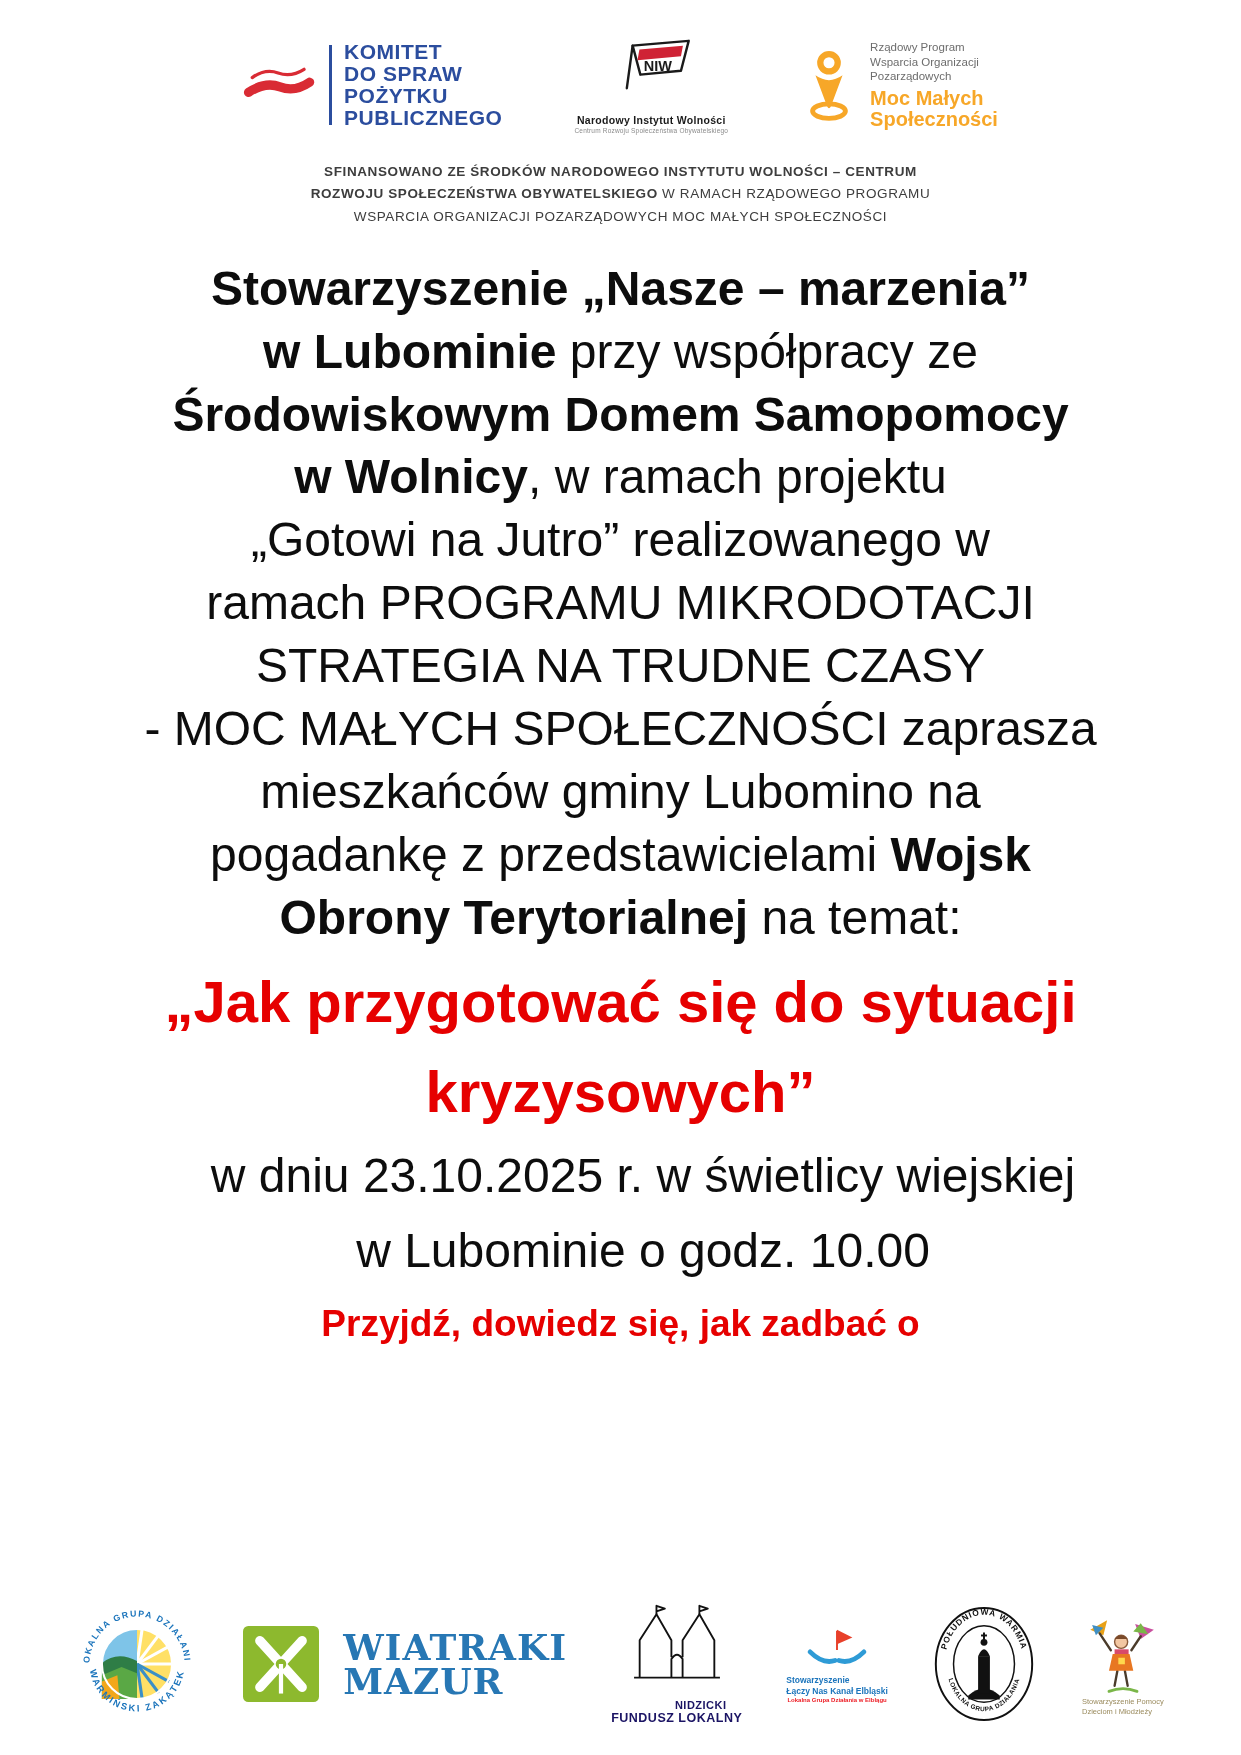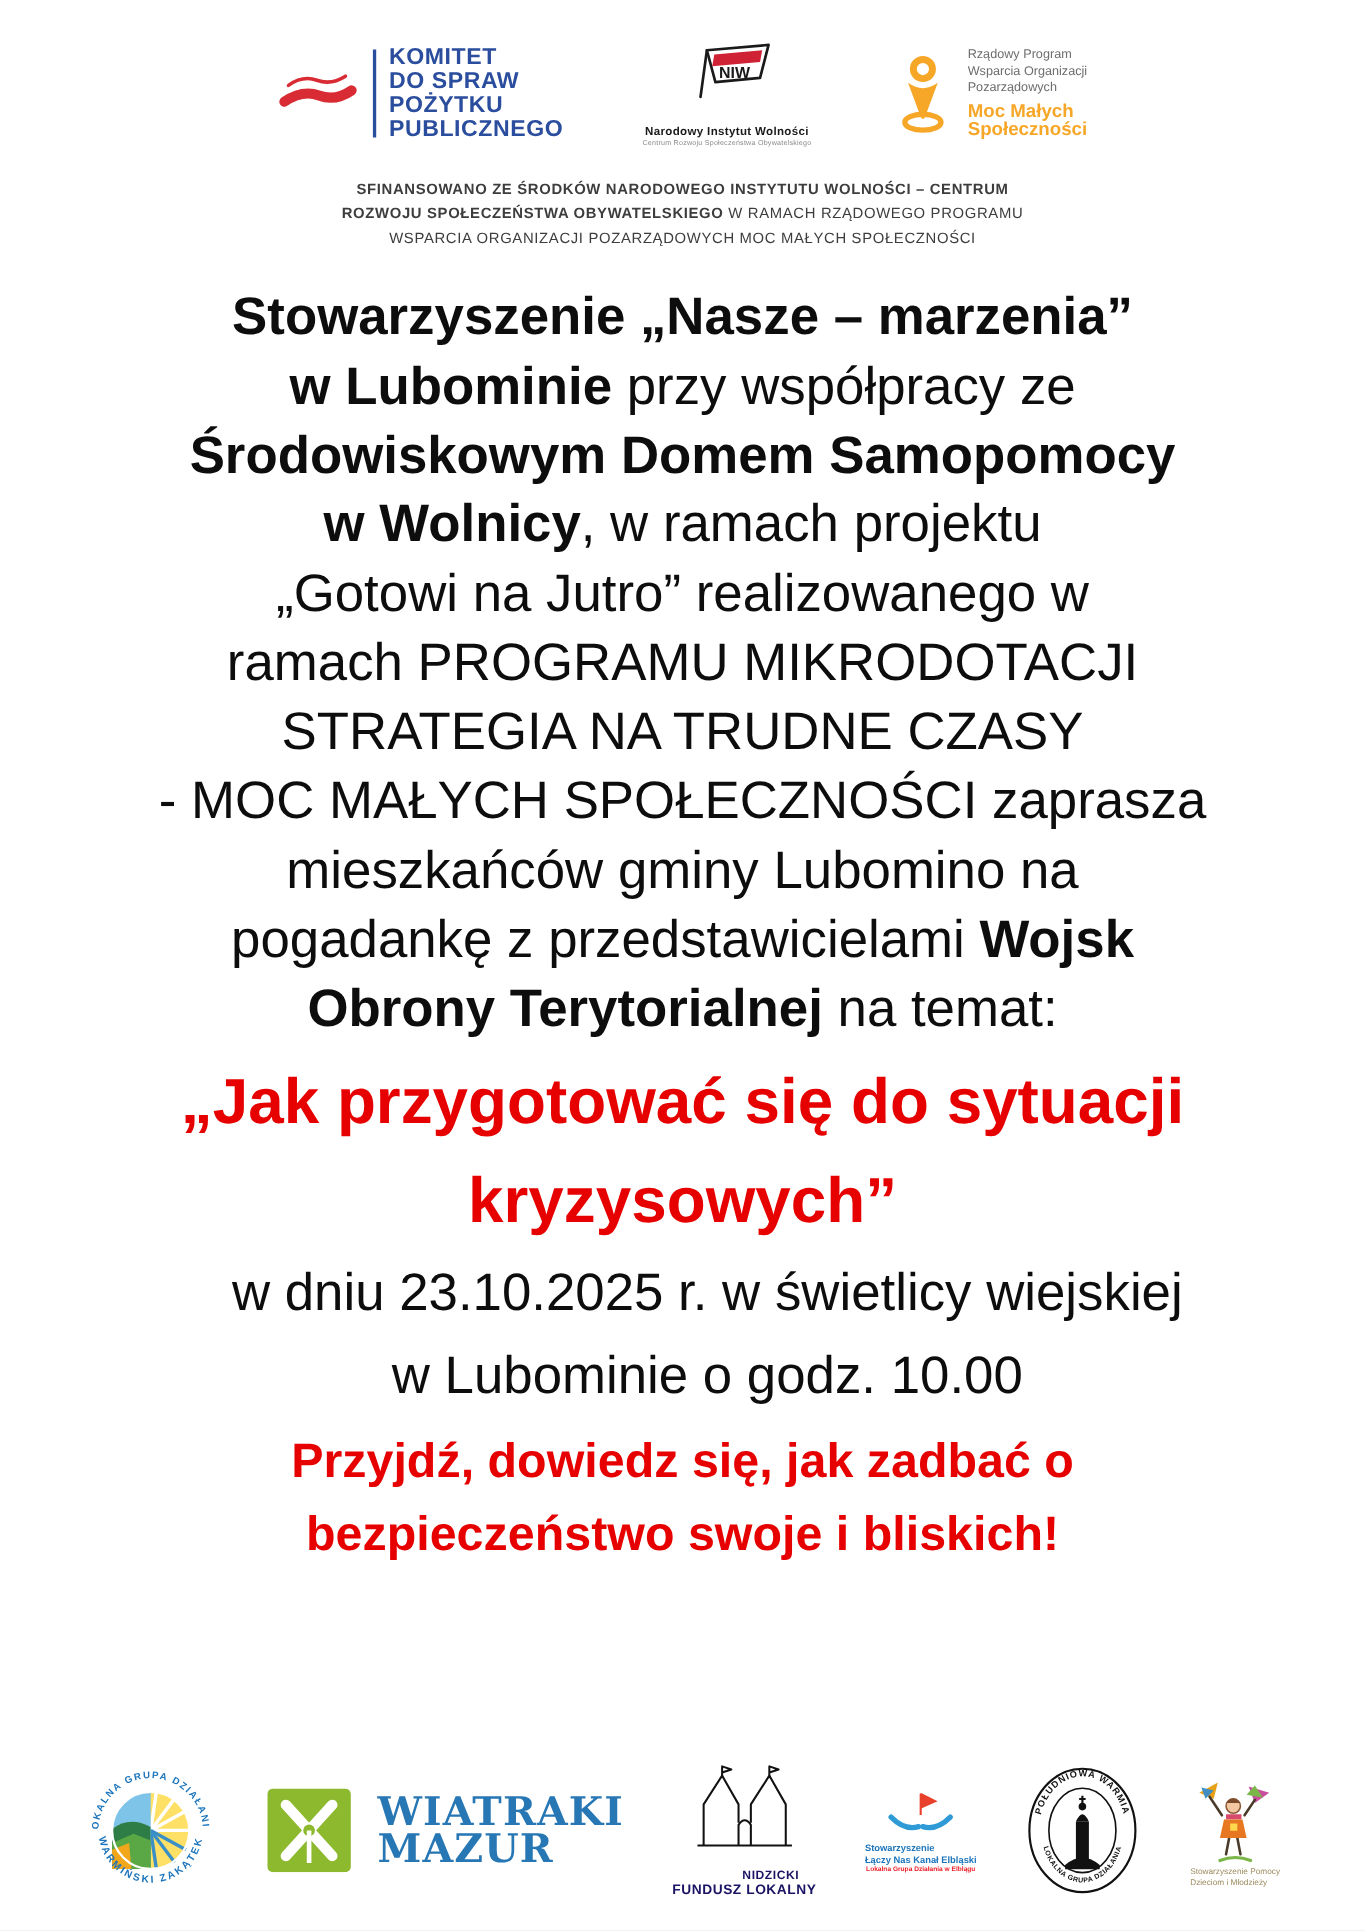--- a/index.html
+++ b/index.html
@@ -16,34 +16,34 @@
   .komitet{display:flex;align-items:center;gap:12px;}
   .komitet .divider{width:3px;height:80px;background:#2b4d9e;}
   .komitet .ktext{color:#2b4d9e;font-size:21px;line-height:1.04;letter-spacing:.5px;}
   .komitet .ktext .w1,.komitet .ktext .w2{font-weight:700;}
   .komitet .ktext .w3,.komitet .ktext .w4{font-weight:800;}
   .niw{display:flex;flex-direction:column;align-items:center;}
   .niw .nname{font-size:10.5px;font-weight:700;color:#1a1a1a;margin-top:20px;letter-spacing:.3px;}
   .niw .nsub{font-size:6.5px;color:#8a8a8a;margin-top:1px;letter-spacing:.2px;}
   .moc{display:flex;align-items:center;gap:12px;}
   .moc .mprog{font-size:11.5px;color:#6d6d6d;line-height:1.3;}
-  .moc .mname{font-size:17px;color:#f7a728;font-weight:700;line-height:1.05;margin-top:4px;}
+  .moc .mname{font-size:20px;color:#f7a728;font-weight:700;line-height:1.05;margin-top:4px;}
 
   
   .funding{
     margin:26px auto 0;width:760px;text-align:center;
     font-size:13.5px;color:#3d3d3d;letter-spacing:.6px;line-height:1.65;
   }
 
   
   .main-text{margin-top:30px;text-align:center;}
   .intro{font-size:48px;line-height:1.31;color:#0d0d0d;}
   .headline{font-size:58px;line-height:1.55;font-weight:700;color:#e60000;margin-top:8px;}
   .details{font-size:48px;line-height:1.55;color:#0d0d0d;margin-top:2px;padding-left:45px;}
-  .cta{font-size:44px;line-height:1.5;font-weight:700;color:#e60000;margin-top:8px;}
+  .cta{font-size:37px;line-height:1.5;font-weight:700;color:#e60000;margin-top:8px;}
 
   
   .footer-logos{
     position:absolute;left:0;right:0;bottom:26px;
     display:flex;justify-content:center;align-items:center;gap:44px;
   }
   .flogo{display:flex;flex-direction:column;align-items:center;}
   .wiatraki{flex-direction:row;gap:24px;align-items:center;}
   .wiatraki .wtext{font-family:"DejaVu Serif","Liberation Serif",serif;font-weight:700;
     color:#2777b4;font-size:36px;line-height:.95;letter-spacing:1px;}
@@ -129,21 +129,20 @@
     <div class="headline">
         <div class="line">„Jak przygotować się do sytuacji</div>
         <div class="line">kryzysowych”</div>
       </div>
     <div class="details">
         <div class="line">w dniu 23.10.2025 r. w świetlicy wiejskiej</div>
         <div class="line">w Lubominie o godz. 10.00</div>
       </div>
     <div class="cta">
         <div class="line">Przyjdź, dowiedz się, jak zadbać o</div>
-        <div class="line">bezpieczeństwo swoje i bliskich!</div>
       </div>
   </div>
 
   <div class="footer-logos">
 
     <div class="flogo">
       <svg width="124" height="130" viewBox="0 0 114 126">
         <defs>
           <path id="wzTop" d="M 11,63 A 46,46 0 0 1 103,63"></path>
           <path id="wzBot" d="M 11,63 A 46,46 0 0 0 103,63"></path>

